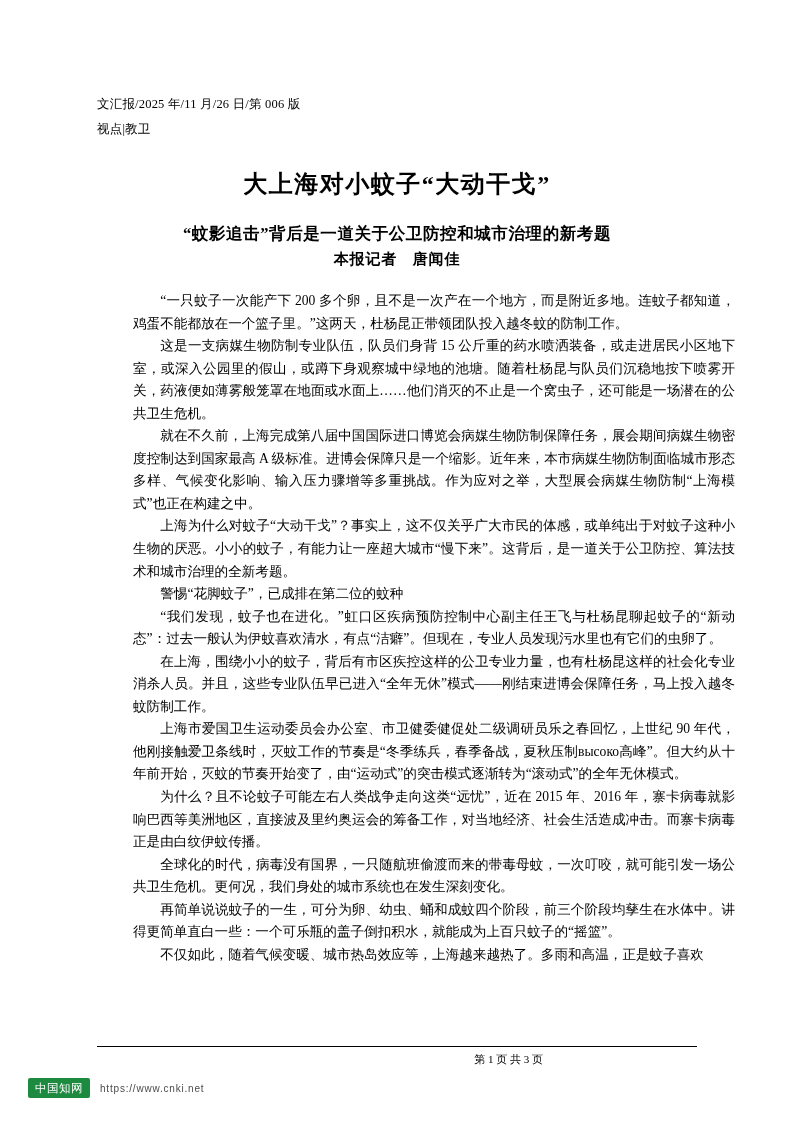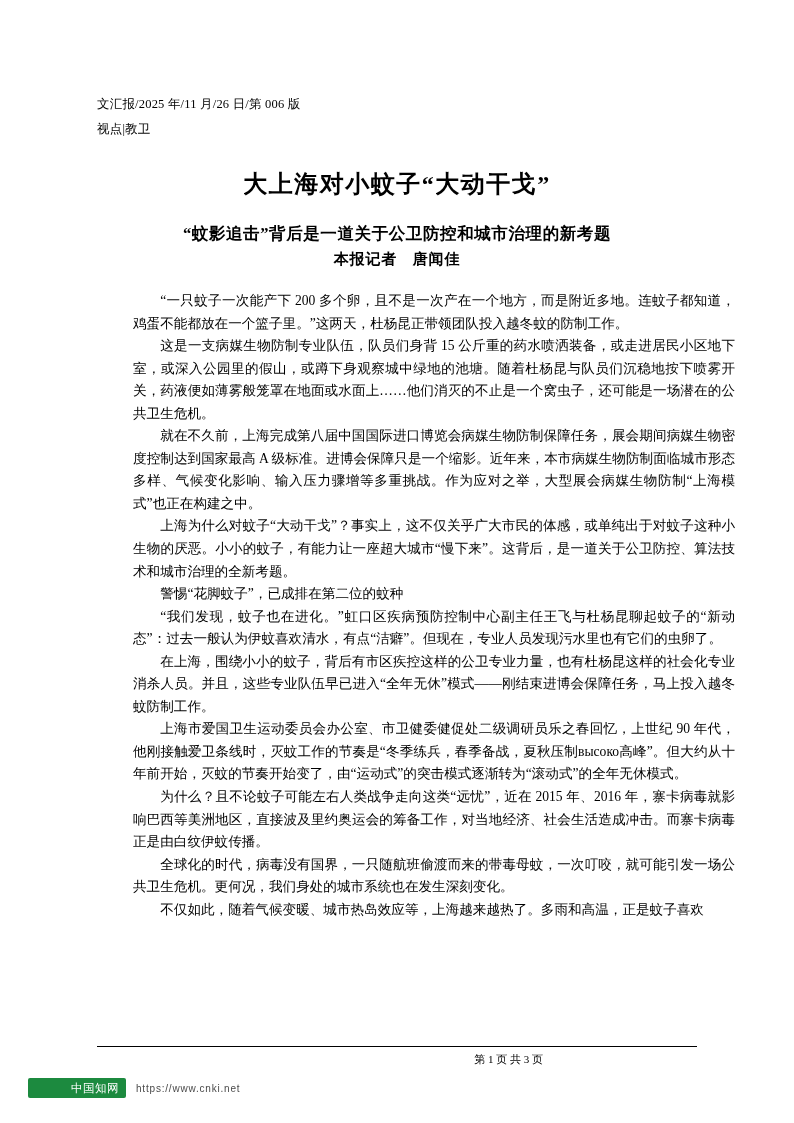--- a/index.html
+++ b/index.html
@@ -113,21 +113,20 @@
     width: 62px;
     height: 20px;
     background: #1c8a3f;
     border-radius: 2px;
     color: #fff;
     font-size: 11.5px;
     line-height: 20px;
     text-align: center;
     letter-spacing: 0.5px;
     font-family: "Liberation Sans", sans-serif;
-    padding-left: 36px;
   }
   .cnki-url {
     font-size: 10px;
     color: #4a4a4a;
     font-family: "Liberation Sans", sans-serif;
     letter-spacing: 0.8px;
   }
 </style>
 </head>
 <body>
@@ -148,20 +147,21 @@
     <p>“一只蚊子一次能产下 200 多个卵，且不是一次产在一个地方，而是附近多地。连蚊子都知道，鸡蛋不能都放在一个篮子里。”这两天，杜杨昆正带领团队投入越冬蚊的防制工作。</p>
     <p>这是一支病媒生物防制专业队伍，队员们身背 15 公斤重的药水喷洒装备，或走进居民小区地下室，或深入公园里的假山，或蹲下身观察城中绿地的池塘。随着杜杨昆与队员们沉稳地按下喷雾开关，药液便如薄雾般笼罩在地面或水面上……他们消灭的不止是一个窝虫子，还可能是一场潜在的公共卫生危机。</p>
     <p>就在不久前，上海完成第八届中国国际进口博览会病媒生物防制保障任务，展会期间病媒生物密度控制达到国家最高 A 级标准。进博会保障只是一个缩影。近年来，本市病媒生物防制面临城市形态多样、气候变化影响、输入压力骤增等多重挑战。作为应对之举，大型展会病媒生物防制“上海模式”也正在构建之中。</p>
     <p>上海为什么对蚊子“大动干戈”？事实上，这不仅关乎广大市民的体感，或单纯出于对蚊子这种小生物的厌恶。小小的蚊子，有能力让一座超大城市“慢下来”。这背后，是一道关于公卫防控、算法技术和城市治理的全新考题。</p>
     <p>警惕“花脚蚊子”，已成排在第二位的蚊种</p>
     <p>“我们发现，蚊子也在进化。”虹口区疾病预防控制中心副主任王飞与杜杨昆聊起蚊子的“新动态”：过去一般认为伊蚊喜欢清水，有点“洁癖”。但现在，专业人员发现污水里也有它们的虫卵了。</p>
     <p>在上海，围绕小小的蚊子，背后有市区疾控这样的公卫专业力量，也有杜杨昆这样的社会化专业消杀人员。并且，这些专业队伍早已进入“全年无休”模式——刚结束进博会保障任务，马上投入越冬蚊防制工作。</p>
     <p>上海市爱国卫生运动委员会办公室、市卫健委健促处二级调研员乐之春回忆，上世纪 90 年代，他刚接触爱卫条线时，灭蚊工作的节奏是“冬季练兵，春季备战，夏秋压制высоко高峰”。但大约从十年前开始，灭蚊的节奏开始变了，由“运动式”的突击模式逐渐转为“滚动式”的全年无休模式。</p>
     <p>为什么？且不论蚊子可能左右人类战争走向这类“远忧”，近在 2015 年、2016 年，寨卡病毒就影响巴西等美洲地区，直接波及里约奥运会的筹备工作，对当地经济、社会生活造成冲击。而寨卡病毒正是由白纹伊蚊传播。</p>
     <p>全球化的时代，病毒没有国界，一只随航班偷渡而来的带毒母蚊，一次叮咬，就可能引发一场公共卫生危机。更何况，我们身处的城市系统也在发生深刻变化。</p>
+    <p>再简单说说蚊子的一生，可分为卵、幼虫、蛹和成蚊四个阶段，前三个阶段均孳生在水体中。讲得更简单直白一些：一个可乐瓶的盖子倒扣积水，就能成为上百只蚊子的“摇篮”。</p>
     <p>不仅如此，随着气候变暖、城市热岛效应等，上海越来越热了。多雨和高温，正是蚊子喜欢</p>
   </div>
 
   <div class="footer-rule"></div>
 
   <div class="page-number">第 1 页  共 3 页</div>
 
   <div class="watermark">
     <div class="cnki-logo">中国知网</div>
     <div class="cnki-url">https://www.cnki.net</div>

